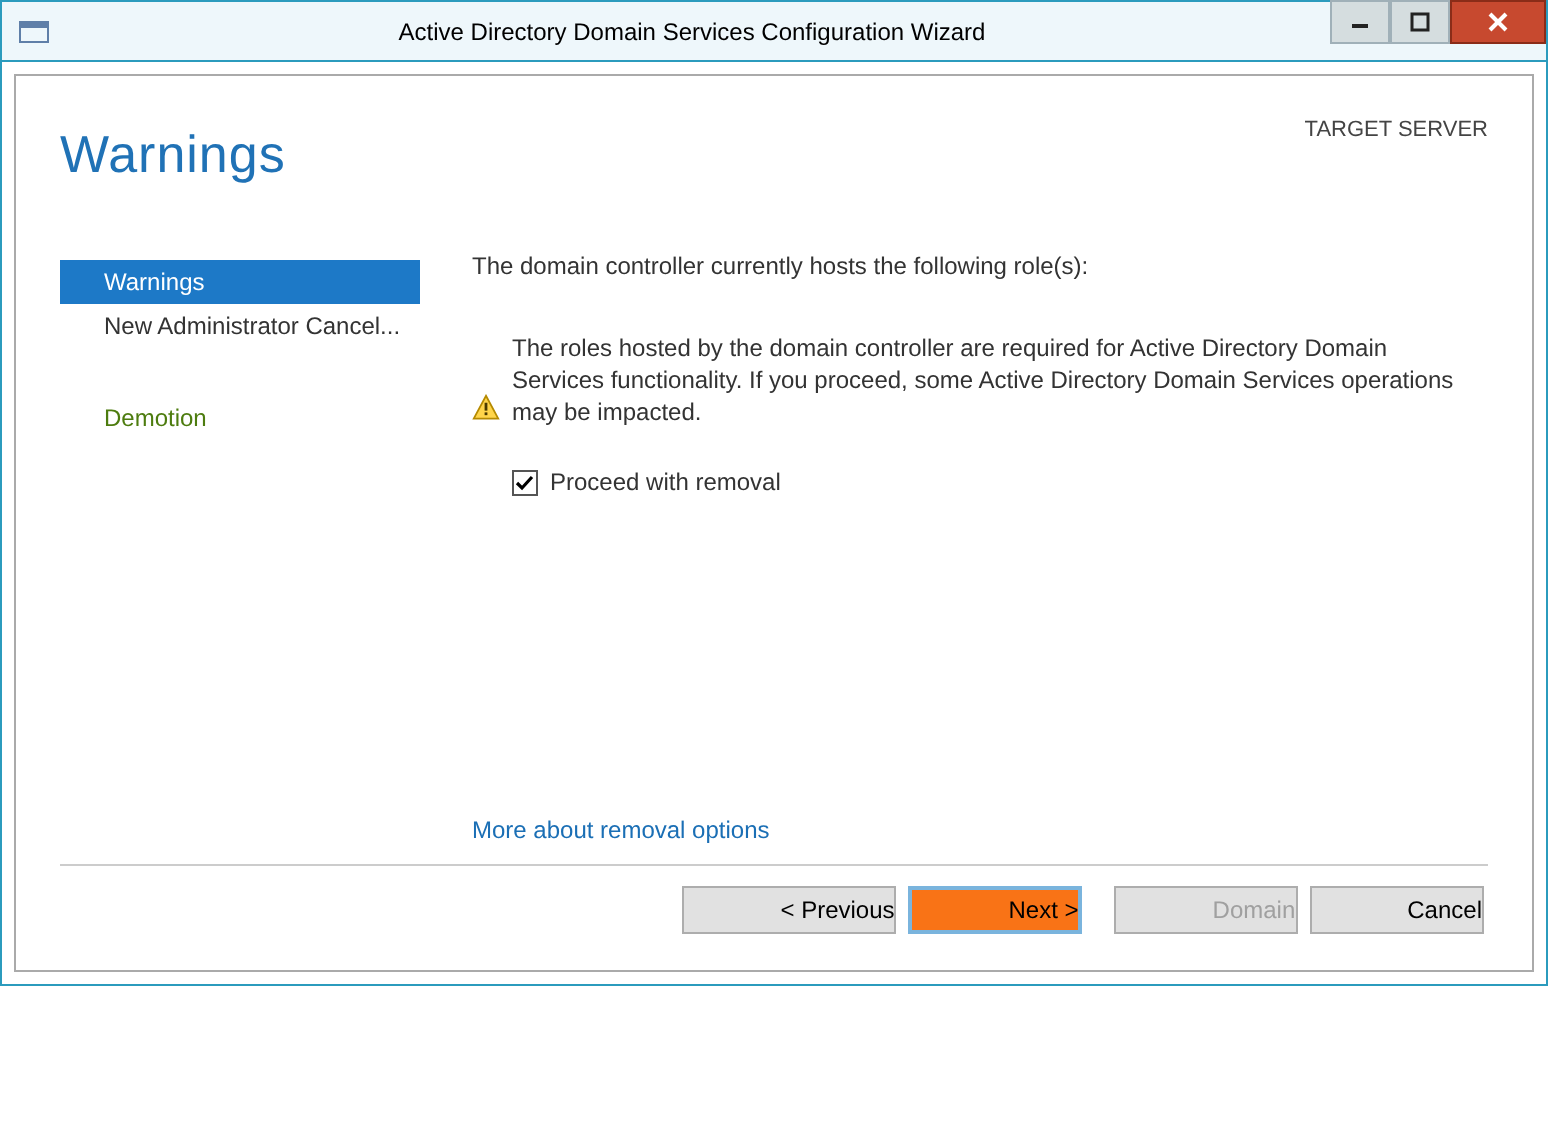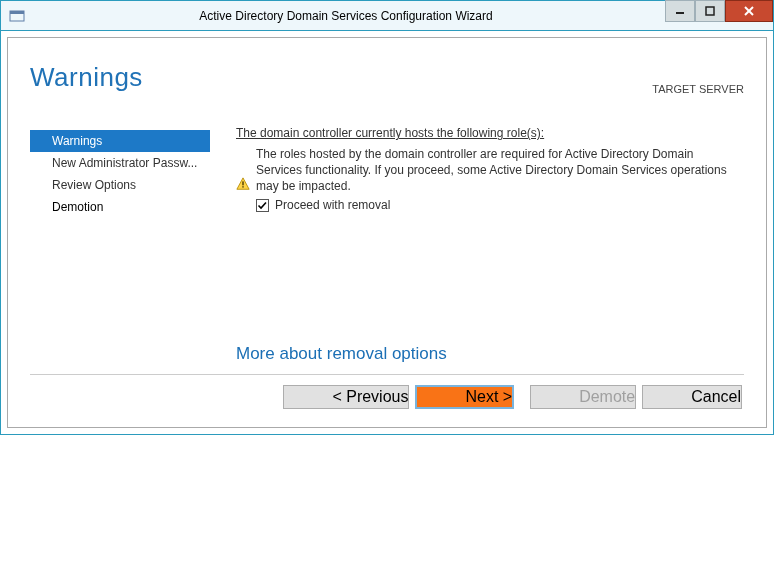--- a/index.html
+++ b/index.html
@@ -5,21 +5,21 @@
   * { box-sizing: border-box; }
   body {
     margin: 0;
     background: #fff;
     font-family: "Segoe UI", Tahoma, sans-serif;
     font-size: 12px;
     color: #000;
   }
   .window {
     width: 774px;
-    height: 435px;
+    height: 493px;
     border: 1px solid #2b9bbd;
     display: flex;
     flex-direction: column;
     background: #fff;
   }
   .titlebar {
     height: 30px;
     background: #eef7fb;
     border-bottom: 1px solid #2b9bbd;
     display: flex;
@@ -75,21 +75,20 @@
     font-size: 26px;
     color: #2072b6;
     font-weight: 300;
     margin-top: 4px;
     letter-spacing: 0.5px;
   }
   .target-block {
     text-align: right;
     font-size: 11px;
     line-height: 15px;
-    margin-top: 24px;
   }
   .target-label { color:#444; }
   .target-server { color:#333; }
   .body-row {
     display:flex;
     flex:1;
     gap: 8px;
     overflow: hidden;
   }
   .nav {
@@ -103,80 +102,80 @@
     color: #333;
     cursor: pointer;
     white-space: nowrap;
     overflow: hidden;
     text-overflow: ellipsis;
   }
   .nav-item.selected {
     background: #1d79c7;
     color: #fff;
   }
-  .nav-item.disabled { color: #000000; cursor: default; }
+  .nav-item.disabled { color: #4d7c0f; cursor: default; margin-top: 24px; }
   .content {
     flex:1;
     display:flex;
     flex-direction: column;
     padding-left: 18px;
     padding-right: 6px;
     font-size: 12px;
     color: #333;
   }
-  .content .intro { margin-bottom: 2px; text-decoration: underline; }
+  .content .intro { margin-bottom: 22px; }
   .bullets { margin: 4px 0 14px 0; padding:0; }
   .bullets li { list-style: disc; margin-left: 16px; padding: 2px 0; }
   .warning-row {
     display:flex;
     align-items: flex-end;
     gap: 6px;
     margin-top: 4px;
   }
   .warn-icon { flex-shrink:0; margin-top:1px; }
   .warn-text { flex:1; line-height: 16px; }
   .checkbox-row {
     display:flex;
     align-items:center;
     gap: 6px;
-    margin-top: 4px;
+    margin-top: 20px;
     margin-left: 20px;
   }
   .checkbox-box {
     width: 13px; height:13px;
     border: 1px solid #555;
     background: #fff;
     display:flex; align-items:center; justify-content:center;
     font-size: 11px;
     line-height: 11px;
   }
   .link {
     color: #1b6fb5;
     cursor: pointer;
     margin-top: auto;
     padding: 8px 0 4px 0;
-    font-size: 17px;
+    font-size: 12px;
   }
   .hr {
     border: none;
     border-top: 1px solid #ccc;
     margin: 6px 0 10px 0;
   }
   .button-row {
     display:flex;
     justify-content: flex-end;
     gap: 6px;
     padding: 0 2px 2px 0;
   }
   .btn {
     min-width: 86px;
     height: 24px;
     border: 1px solid #adadad;
     background: #e1e1e1;
-    font-size: 16px;
+    font-size: 12px;
     display:flex;
     align-items:center;
     justify-content:center;
     cursor:pointer;
     padding-left:48px;
   }
   .btn.default { border: 2px solid #7ab4dd; background:#f97316; }
   .btn.disabled { color:#a0a0a0; cursor: default; }
 </style>
 </head>
@@ -218,22 +217,21 @@
       <div class="header-row">
         <div class="page-heading">Warnings</div>
         <div class="target-block">
           <div class="target-label">TARGET SERVER</div>
         </div>
       </div>
 
       <div class="body-row">
         <div class="nav">
           <div class="nav-item selected">Warnings</div>
-          <div class="nav-item">New Administrator Passw...</div>
-          <div class="nav-item">Review Options</div>
+          <div class="nav-item">New Administrator Cancel...</div>
           <div class="nav-item disabled">Demotion</div>
         </div>
 
         <div class="content">
           <div class="intro">The domain controller currently hosts the following role(s):</div>
           <div class="warning-row">
             <span class="warn-icon">
               <svg width="14" height="14" viewBox="0 0 16 16">
                 <polygon points="8,1 15,14 1,14" fill="#ffd54a" stroke="#b58a00" stroke-width="1"></polygon>
                 <rect x="7.2" y="5" width="1.6" height="4.5" fill="#4a3a00"></rect>
@@ -253,19 +251,19 @@
 
           <div class="link">More about removal options</div>
         </div>
       </div>
 
       <hr class="hr">
 
       <div class="button-row">
         <div class="btn">&lt; Previous</div>
         <div class="btn default">Next &gt;</div>
-        <div class="btn disabled" style="margin-left:10px">Demote</div>
+        <div class="btn disabled" style="margin-left:10px">Domain</div>
         <div class="btn">Cancel</div>
       </div>
 
     </div>
   </div>
 </div>
 
 </body></html>

